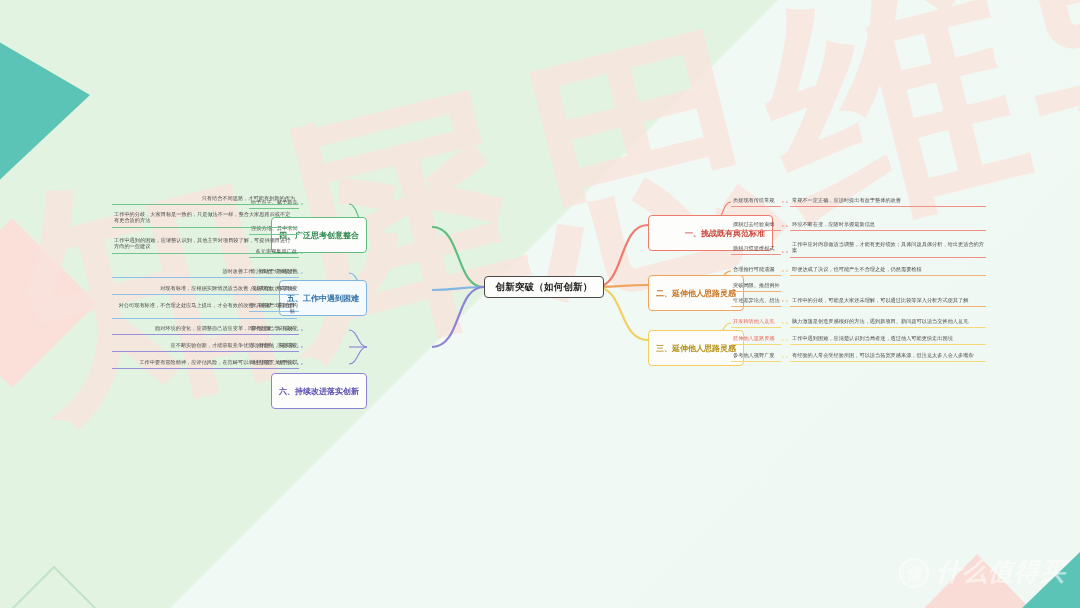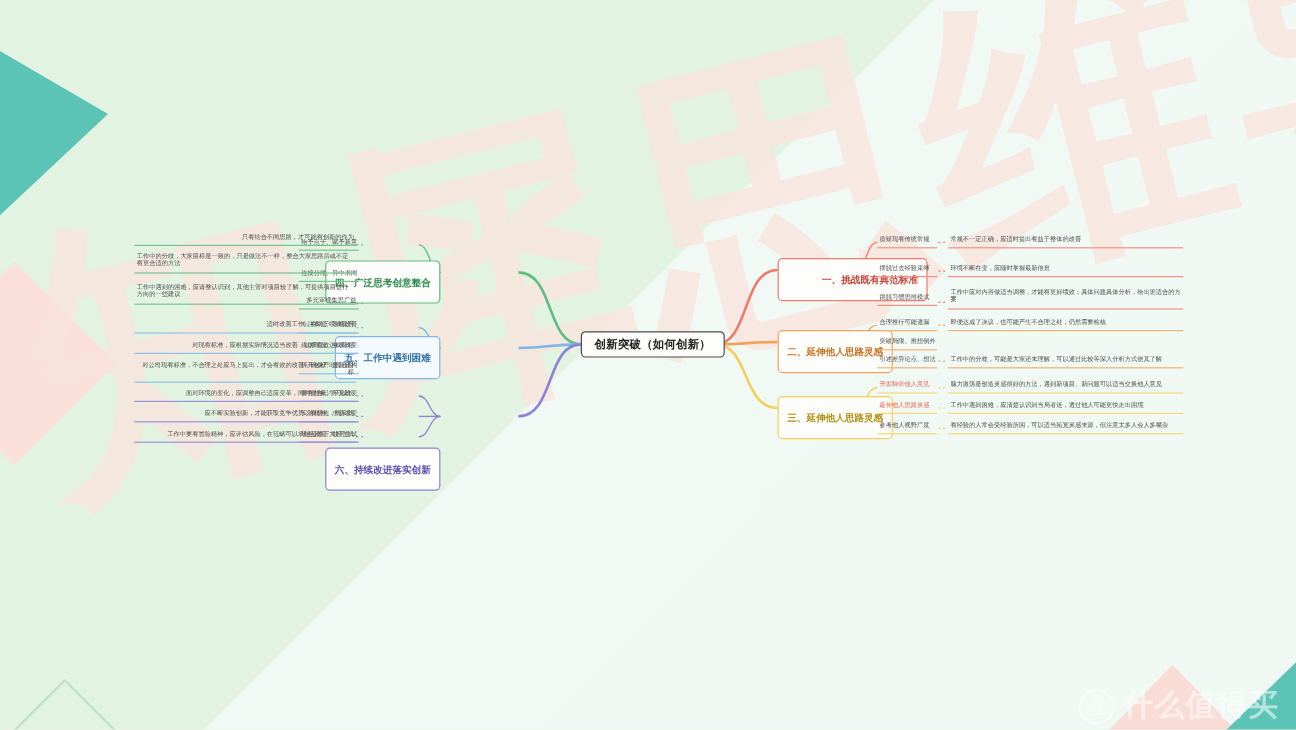--- a/index.html
+++ b/index.html
@@ -22,21 +22,21 @@
     border-left:72px solid transparent;border-right:72px solid transparent;
     border-bottom:74px solid #fadcd6;}
   .tri-teal-br{position:absolute;right:-2px;bottom:-4px;width:0;height:0;
     border-left:64px solid transparent;border-bottom:62px solid #5cc4b6;}
   .sq-green-bl{position:absolute;left:24px;bottom:-30px;width:56px;height:56px;
     border:2px solid #bfe3c7;transform:rotate(45deg);}
   .watermark{position:absolute;left:40px;top:92px;width:1010px;height:430px;
     font-size:250px;line-height:200px;font-weight:bold;color:#fae3dd;opacity:.75;
     transform:rotate(-14deg);white-space:nowrap;letter-spacing:6px;
     font-family:"DejaVu Sans","Liberation Sans",sans-serif;}
-  .zdm{position:absolute;right:14px;bottom:4px;display:flex;align-items:flex-end;gap:7px;opacity:.55;}
+  .zdm{position:absolute;right:14px;bottom:20px;display:flex;align-items:flex-end;gap:7px;opacity:.55;font-style:italic;}
   .zdm-logo{width:26px;height:26px;border-radius:50%;border:2px solid #ffffff;color:#fff;
     display:flex;align-items:center;justify-content:center;font-size:15px;font-weight:bold;
     background:rgba(255,255,255,.25);}
   .zdm-text{font-size:25px;font-weight:bold;color:#ffffff;letter-spacing:1px;}
 
   
   #map{position:absolute;inset:0;}
   svg#links{position:absolute;left:0;top:0;width:1080px;height:608px;pointer-events:none;}
 
   .node{position:absolute;box-sizing:border-box;white-space:nowrap;}

